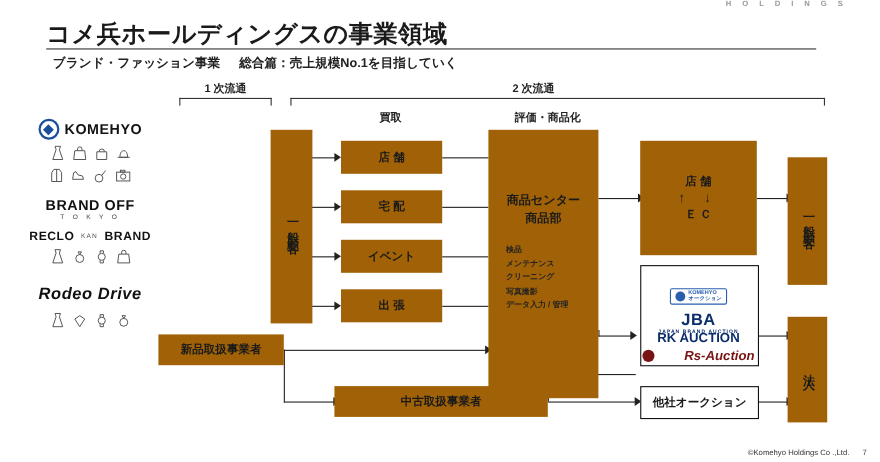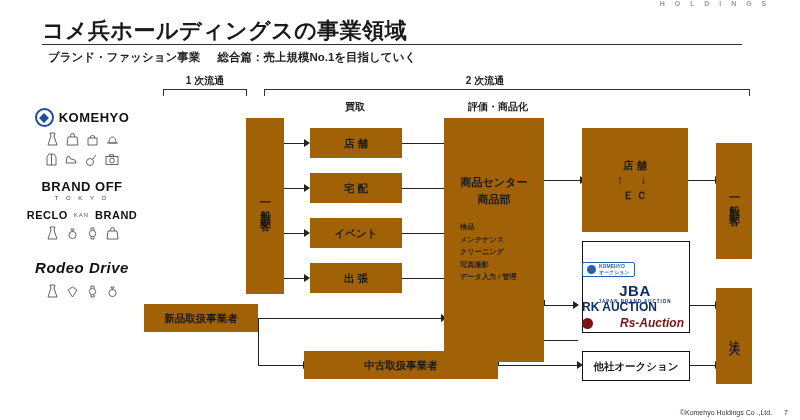--- a/index.html
+++ b/index.html
@@ -64,21 +64,21 @@
   .center-title{font-size:11px;font-weight:bold;line-height:1.5;}
   .center-list{
     margin-top:14px;font-size:7.2px;font-weight:bold;line-height:1.75;
     text-align:left;width:100%;padding-left:16px;box-sizing:border-box;color:#222;
   }
   .shop-ec{flex-direction:column;gap:2px;}
   .shop-ec .arrows{font-size:12px;letter-spacing:7px;line-height:1;}
 
   
   .auc-row{
-    position:absolute;display:flex;align-items:center;justify-content:flex-start;gap:5px;
+    position:absolute;display:flex;align-items:center;justify-content:center;gap:5px;
     font-size:11px;font-weight:bold;color:#111;
   }
   .auc-badge{
     display:inline-flex;align-items:center;gap:3px;background:#ffffff;
     border:1px solid #2a5fae;padding:1px 4px;border-radius:2px;
   }
   .auc-badge .dot{width:9px;height:9px;border-radius:50%;background:#2a5fae;}
   .auc-badge .txt{font-size:5px;line-height:1.1;color:#2a5fae;font-weight:bold;text-align:left;}
   .jba{font-size:15px;font-weight:bold;color:#0b2e6b;letter-spacing:0.5px;}
   .jba-sub{font-size:4.5px;color:#0b2e6b;letter-spacing:1px;}

